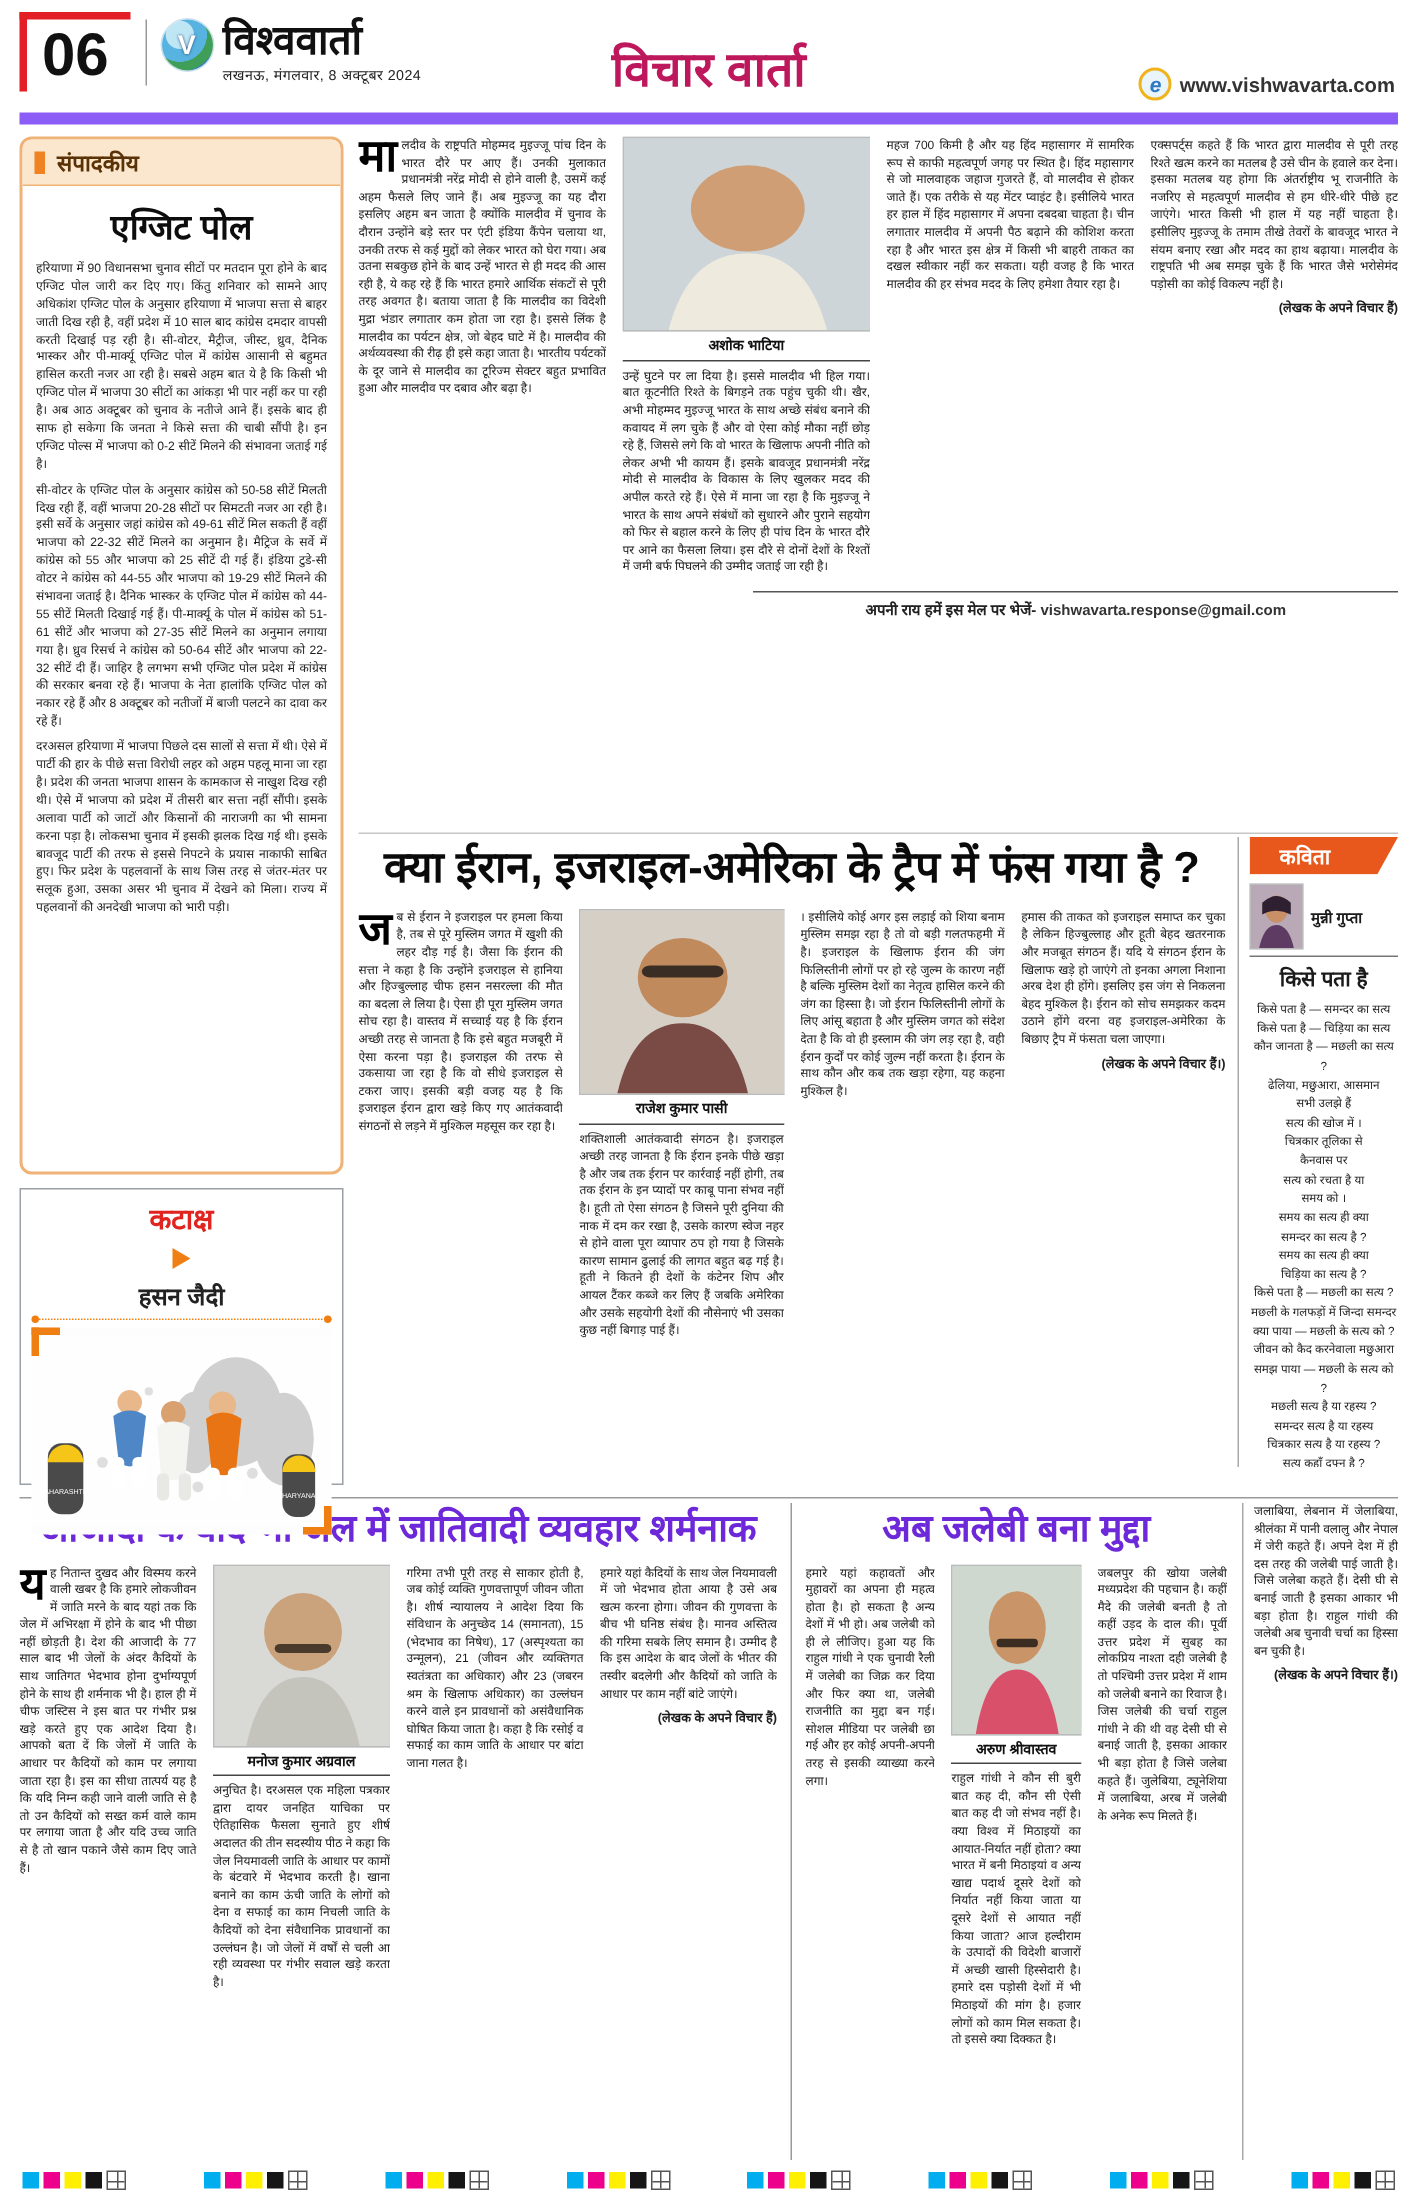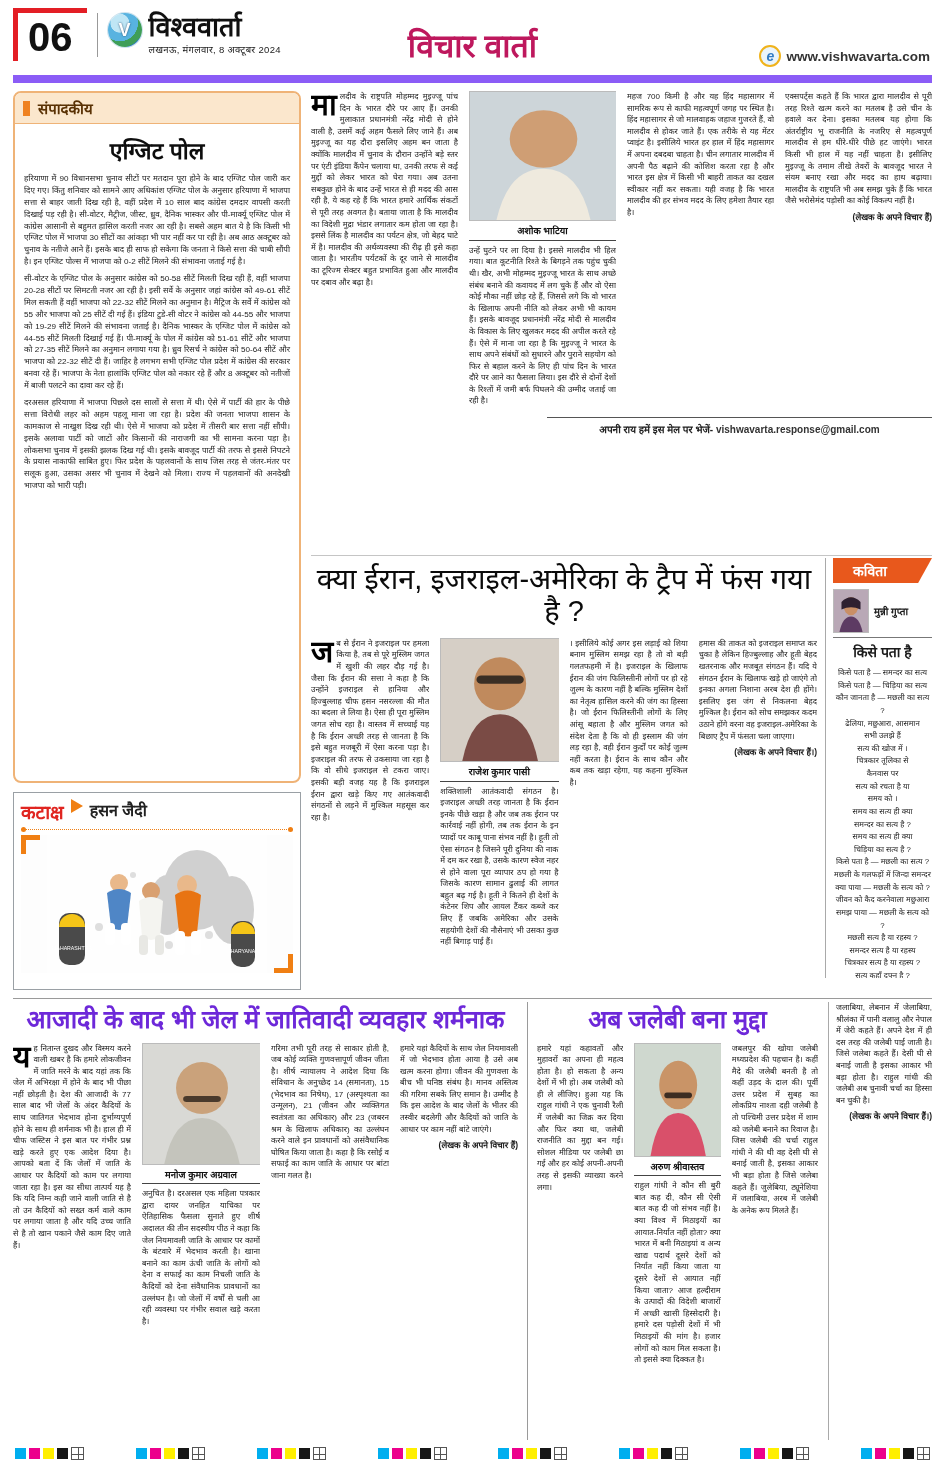--- a/index.html
+++ b/index.html
@@ -12,45 +12,45 @@
   .hdr-div{width:1px;background:#999;height:44px;margin:0 10px;}
   .globe{width:34px;height:34px;border-radius:50%;background:radial-gradient(circle at 35% 30%,#bfe6f5 0 28%,#58b3e0 30% 55%,#3f9e58 56% 75%,#2f7fb8 76% 100%);display:flex;align-items:center;justify-content:center;margin-right:7px;box-shadow:0 0 0 1px #cde2ee;}
   .globe span{color:#fff;font-weight:bold;font-size:18px;text-shadow:0 0 2px #246;}
   .masthead{font-size:27px;font-weight:bold;color:#101010;line-height:1.05;}
   .dateline{font-size:9.5px;color:#222;margin-top:2px;letter-spacing:.3px;}
   .centerttl{position:absolute;left:0;right:0;top:10px;text-align:center;font-size:32px;font-weight:bold;color:#be185d;pointer-events:none;}
   .site{position:absolute;right:2px;bottom:8px;display:flex;align-items:center;font-size:13.5px;font-weight:bold;color:#333;}
   .ie{width:18px;height:18px;border-radius:50%;background:#eaf4fb;color:#2f79c2;font-weight:bold;font-style:italic;font-size:14px;display:flex;align-items:center;justify-content:center;border:2px solid #f0b31c;margin-right:5px;}
   
   .toprow{display:flex;gap:10px;margin-top:8px;}
-  .leftcol{width:288px;flex:none;}
+  .leftcol{width:216px;flex:none;}
   .rightcol{flex:1;min-width:0;}
   
   .edbox{border:2px solid #efb377;border-radius:8px;height:688px;overflow:hidden;background:#fff;}
   .edhead{background:#fbe7cd;padding:5px 8px;display:flex;align-items:center;border-bottom:1px solid #efb377;}
   .edbullet{width:7px;height:15px;background:#ef8221;margin-right:8px;}
   .edlabel{font-size:15px;font-weight:bold;color:#5a3205;}
   .edbody{padding:6px 9px;}
   .edtitle{text-align:center;font-size:23px;font-weight:bold;color:#0d0d0d;margin:4px 0 7px 0;}
   .edtext p{font-size:8.1px;line-height:1.47;text-align:justify;margin:0 0 5px 0;color:#1d1d1d;}
   
   .ktbox{border:1px solid #9aa0a5;margin-top:9px;height:184px;padding:6px 7px;position:relative;}
-  .kthead{display:flex;align-items:flex-start;gap:7px;}
+  .kthead{display:flex;align-items:center;gap:7px;flex-direction:column;}
   .ktlabel{color:#e02520;font-weight:bold;font-size:19px;}
   .ktarrow{width:0;height:0;border-top:7px solid transparent;border-bottom:7px solid transparent;border-left:12px solid #f07f13;}
   .ktartist{font-size:16px;font-weight:bold;color:#222;}
   .ktrule{border-top:1px dotted #f07f13;margin:4px 0 5px 0;position:relative;}
   .ktrule:before,.ktrule:after{content:"";position:absolute;top:-3px;width:5px;height:5px;border-radius:50%;background:#f07f13;}
   .ktrule:before{left:0}.ktrule:after{right:0}
   .ktart{position:relative;height:138px;background:#fdfdfd;}
   .corner-tl{position:absolute;left:0;top:0;width:14px;height:14px;border-left:5px solid #f07f13;border-top:5px solid #f07f13;}
   .corner-br{position:absolute;right:0;bottom:0;width:14px;height:14px;border-right:5px solid #f07f13;border-bottom:5px solid #f07f13;}
   
   .bigheadline{font-size:35px;font-weight:bold;text-align:center;color:#0a0a0a;line-height:1.12;margin:2px 0 10px 0;}
-  .midheadline{font-size:29px;font-weight:normal;text-align:center;color:#0a0a0a;line-height:1.1;margin:6px 0 10px 0;}
+  .midheadline{font-size:29px;font-weight:bold;text-align:center;color:#0a0a0a;line-height:1.1;margin:6px 0 10px 0;}
   .smheadline{font-size:25px;font-weight:bold;text-align:center;color:#6d28d9;line-height:1.1;margin:4px 0 9px 0;}
   .cols{display:flex;gap:11px;}
   .col{flex:1;min-width:0;font-size:8px;line-height:1.45;text-align:justify;color:#1c1c1c;overflow:hidden;}
   .col p{margin:0 0 4px 0;}
   .dropcap{float:left;font-size:30px;font-weight:bold;line-height:.82;padding:2px 3px 0 0;color:#000;}
   .photo{width:100%;border:1px solid #bbb;background:#d8dde0;display:block;}
   .caption{font-weight:bold;text-align:center;font-size:9.5px;padding:3px 0 2px 0;border-bottom:1px solid #444;margin-bottom:4px;color:#111;}
   .disclaimer{font-weight:bold;text-align:right;font-size:8.5px;margin-top:4px;}
   .mailbar{margin-top:6px;margin-left:38%;border-top:1px solid #555;padding-top:4px;text-align:center;font-size:10px;font-weight:bold;color:#222;}
   .mailbar .em{font-weight:bold;color:#333;}

